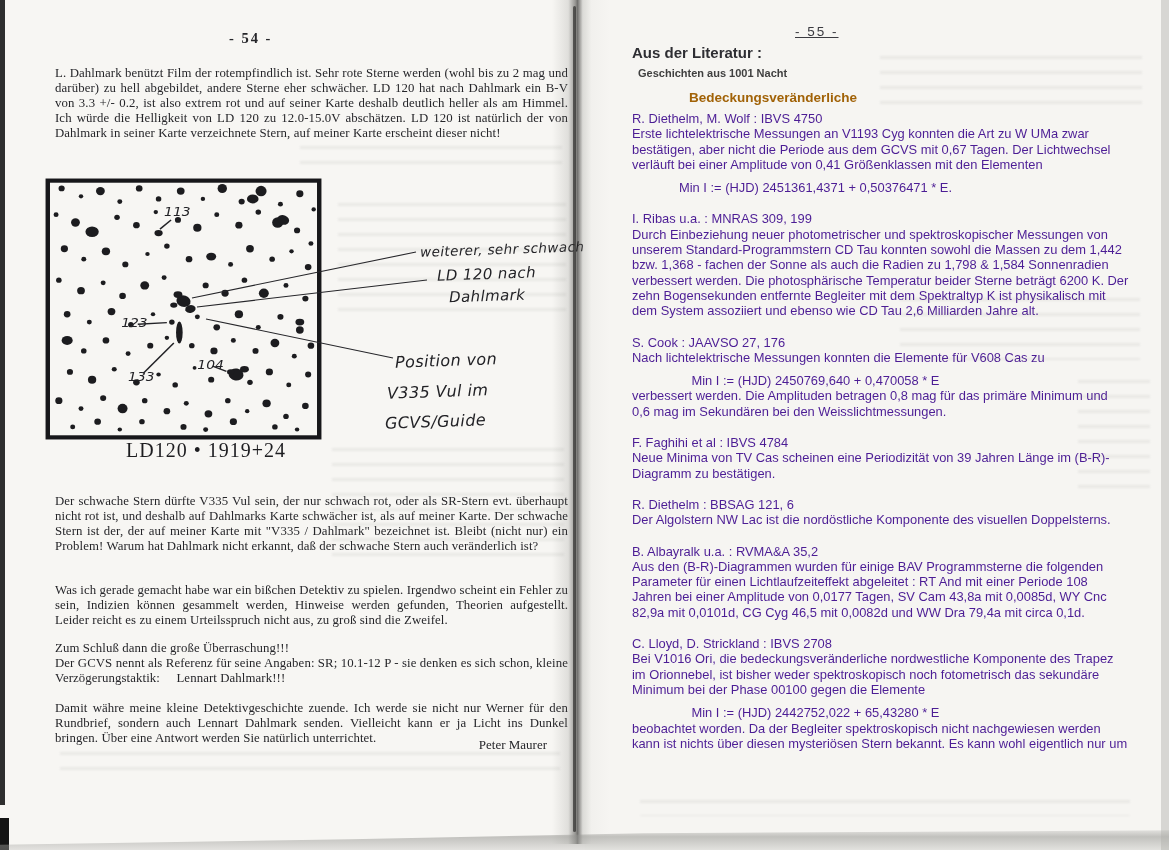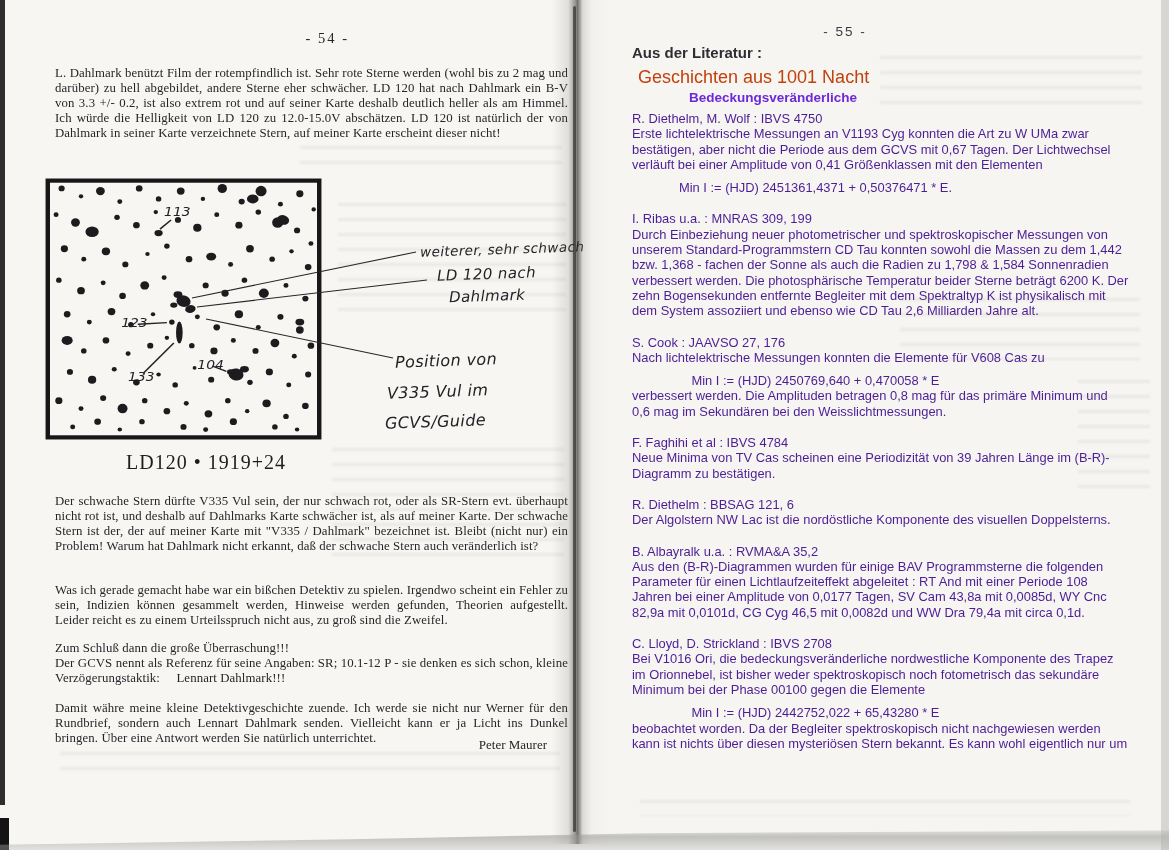--- a/index.html
+++ b/index.html
@@ -20,39 +20,39 @@
      background:linear-gradient(90deg,rgba(0,0,0,0) 0%,rgba(100,100,96,.16) 28%,rgba(58,58,54,.5) 40%,rgba(32,32,30,.62) 44%,rgba(120,120,116,.22) 53%,rgba(200,200,196,.1) 68%,rgba(0,0,0,0) 100%);}
   #fold-line{left:573px;top:6px;width:3px;height:826px;background:rgba(42,42,40,.68);
      filter:blur(.6px);border-radius:2px;}
   #edge-right{left:1161px;top:0;width:8px;height:850px;background:rgba(178,178,174,.45);}
   .bleed{position:absolute;pointer-events:none;opacity:.55;filter:blur(1.1px);
      background:repeating-linear-gradient(180deg,rgba(125,125,122,.20) 0 3px,rgba(0,0,0,0) 3px 15px);}
 
   
   .para{position:absolute;left:55px;width:513px;font-size:12.8px;line-height:14.9px;
         text-align:justify;letter-spacing:.1px;}
-  #page-num-left{position:absolute;left:229px;top:30px;width:120px;text-align:right;
-        font-size:14.5px;letter-spacing:2px;}
+  #page-num-left{position:absolute;left:229px;top:30px;width:120px;text-align:left;
+        font-size:14.5px;letter-spacing:2px;font-weight:bold;}
   #chart-frame{position:absolute;left:45px;top:178px;width:277px;height:262px;}
   #chart-svg{width:100%;height:100%;display:block;}
   .chart-num{font-family:"DejaVu Sans",sans-serif;font-style:italic;font-size:5px;fill:#222226;}
-  #chart-caption{position:absolute;left:126px;top:451px;font-size:20px;letter-spacing:1px;color:#1d1d20;font-family:Liberation Serif, serif;}
+  #chart-caption{position:absolute;left:126px;top:439px;font-size:20px;letter-spacing:1px;color:#1d1d20;font-family:Liberation Serif, serif;}
   #pointer-svg{position:absolute;left:0;top:0;width:585px;height:850px;pointer-events:none;}
   .hw{position:absolute;font-family:"DejaVu Sans",sans-serif;font-style:italic;color:#222226;
       letter-spacing:.4px;transform:rotate(-2deg);white-space:nowrap;}
   #signature{position:absolute;left:55px;top:737px;width:492px;text-align:right;font-size:13px;}
 
   
   .sans{font-family:"Liberation Sans",sans-serif;color:#4c1d95;}
-  #page-num-right{position:absolute;left:795px;top:24px;width:100px;text-align:center;
-        font-size:13.5px;letter-spacing:2px;color:#3a3a40;}
+  #page-num-right{position:absolute;left:795px;top:24px;width:100px;text-align:left;
+        font-size:13.5px;letter-spacing:2px;color:#3a3a40;text-decoration:underline;}
   #rp-h1{position:absolute;left:632px;top:44px;font-size:15px;font-weight:bold;color:#2e2e33;}
-  #rp-h2{position:absolute;left:638px;top:67px;font-size:18px;font-weight:normal;color:#c2410c;}
+  #rp-h2{position:absolute;left:638px;top:67px;font-size:11px;font-weight:bold;color:#404040;}
   #rp-h3{position:absolute;left:632px;top:90px;width:282px;text-align:center;
-        font-size:13.5px;font-weight:bold;color:#6d28d9;}
+        font-size:13.5px;font-weight:bold;color:#a16207;}
   #entries{position:absolute;left:632px;top:111px;width:497px;font-size:12.9px;line-height:15.3px;}
   .entry{margin-bottom:16px;}
   .entry .ref{margin:0;}
   .entry p{margin:0;}
   .entry .formula{text-align:center;padding-right:130px;margin-top:8px;}
 </style>
 </head>
 <body>
 
 <div id="scan">

